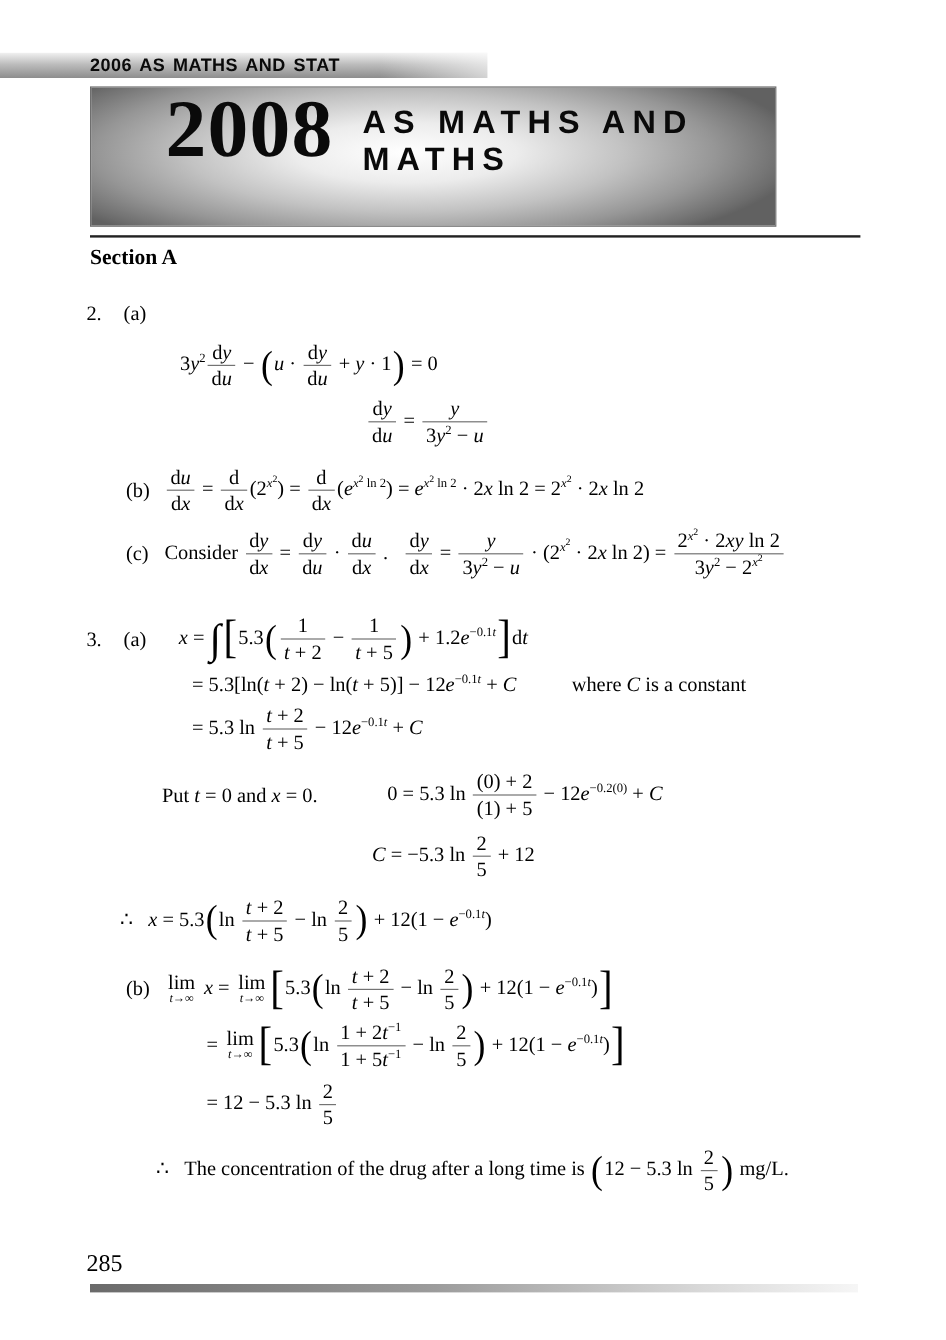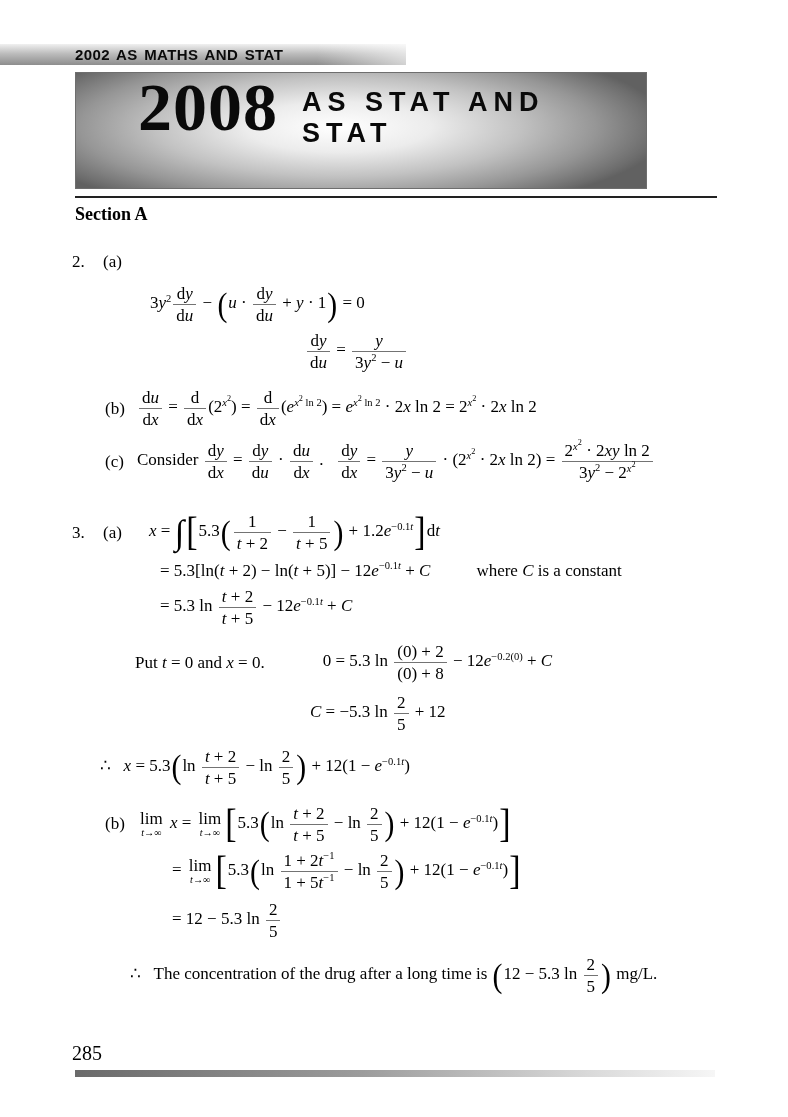--- a/index.html
+++ b/index.html
@@ -68,26 +68,26 @@
     position:absolute;left:75px;top:1070px;width:640px;height:7px;
     background:linear-gradient(to right,#6a6a6a 0%,#9c9c9c 45%,#d9d9d9 80%,#f6f6f6 100%);
   }
 </style>
 </head>
 <body>
 
 <div class="page">
 
   <div class="top-strip">
-    <span class="strip-label">2002 AS MATHS AND STAT</span>
+    <span class="strip-label">2006 AS MATHS AND STAT</span>
   </div>
 
   <div class="banner">
     <span class="banner-year">2008</span>
-    <span class="banner-title">AS STAT AND STAT</span>
+    <span class="banner-title">AS MATHS AND MATHS</span>
   </div>
 
   <div class="rule"></div>
 
   <div class="content">
 
     <h3 class="section-title">Section A</h3>
 
     <div class="row" style="margin:27px 0 0 72px;">
       <span class="qnum">2.</span>
@@ -115,21 +115,21 @@
 
     <div class="row" style="margin:8px 0 0 160px;">
       <span class="eq">= 5.3[ln(<i>t</i> + 2) − ln(<i>t</i> + 5)] − 12<i>e</i><sup>−0.1<i>t</i></sup> + <i>C</i></span>
       <span class="eq note">where <i>C</i> is a constant</span>
     </div>
 
     <div class="eq" style="margin:6px 0 0 160px;">= 5.3 ln <span class="fr"><span class="nu"><i>t</i> + 2</span><span class="de"><i>t</i> + 5</span></span> − 12<i>e</i><sup>−0.1<i>t</i></sup> + <i>C</i></div>
 
     <div class="row" style="margin:14px 0 0 135px;">
       <span class="eq">Put <i>t</i> = 0 and <i>x</i> = 0.</span>
-      <span class="eq" style="margin-left:58px;">0 = 5.3 ln <span class="fr"><span class="nu">(0) + 2</span><span class="de">(0) + 8</span></span> − 12<i>e</i><sup>−0.2(0)</sup> + <i>C</i></span>
+      <span class="eq" style="margin-left:58px;">0 = 5.3 ln <span class="fr"><span class="nu">(0) + 2</span><span class="de">(1) + 5</span></span> − 12<i>e</i><sup>−0.2(0)</sup> + <i>C</i></span>
     </div>
 
     <div class="eq" style="margin:10px 0 0 310px;"><i>C</i> = −5.3 ln <span class="fr"><span class="nu">2</span><span class="de">5</span></span> + 12</div>
 
     <div class="eq" style="margin:12px 0 0 100px;">∴&nbsp;&nbsp;&nbsp;<i>x</i> = 5.3<span class="big">(</span>ln <span class="fr"><span class="nu"><i>t</i> + 2</span><span class="de"><i>t</i> + 5</span></span> − ln <span class="fr"><span class="nu">2</span><span class="de">5</span></span><span class="big">)</span> + 12(1 − <i>e</i><sup>−0.1<i>t</i></sup>)</div>
 
     <div class="row" style="margin:16px 0 0 105px;">
       <span class="plabel">(b)</span>
       <span class="eq"><span class="lim">
             <span class="limword">lim</span>

